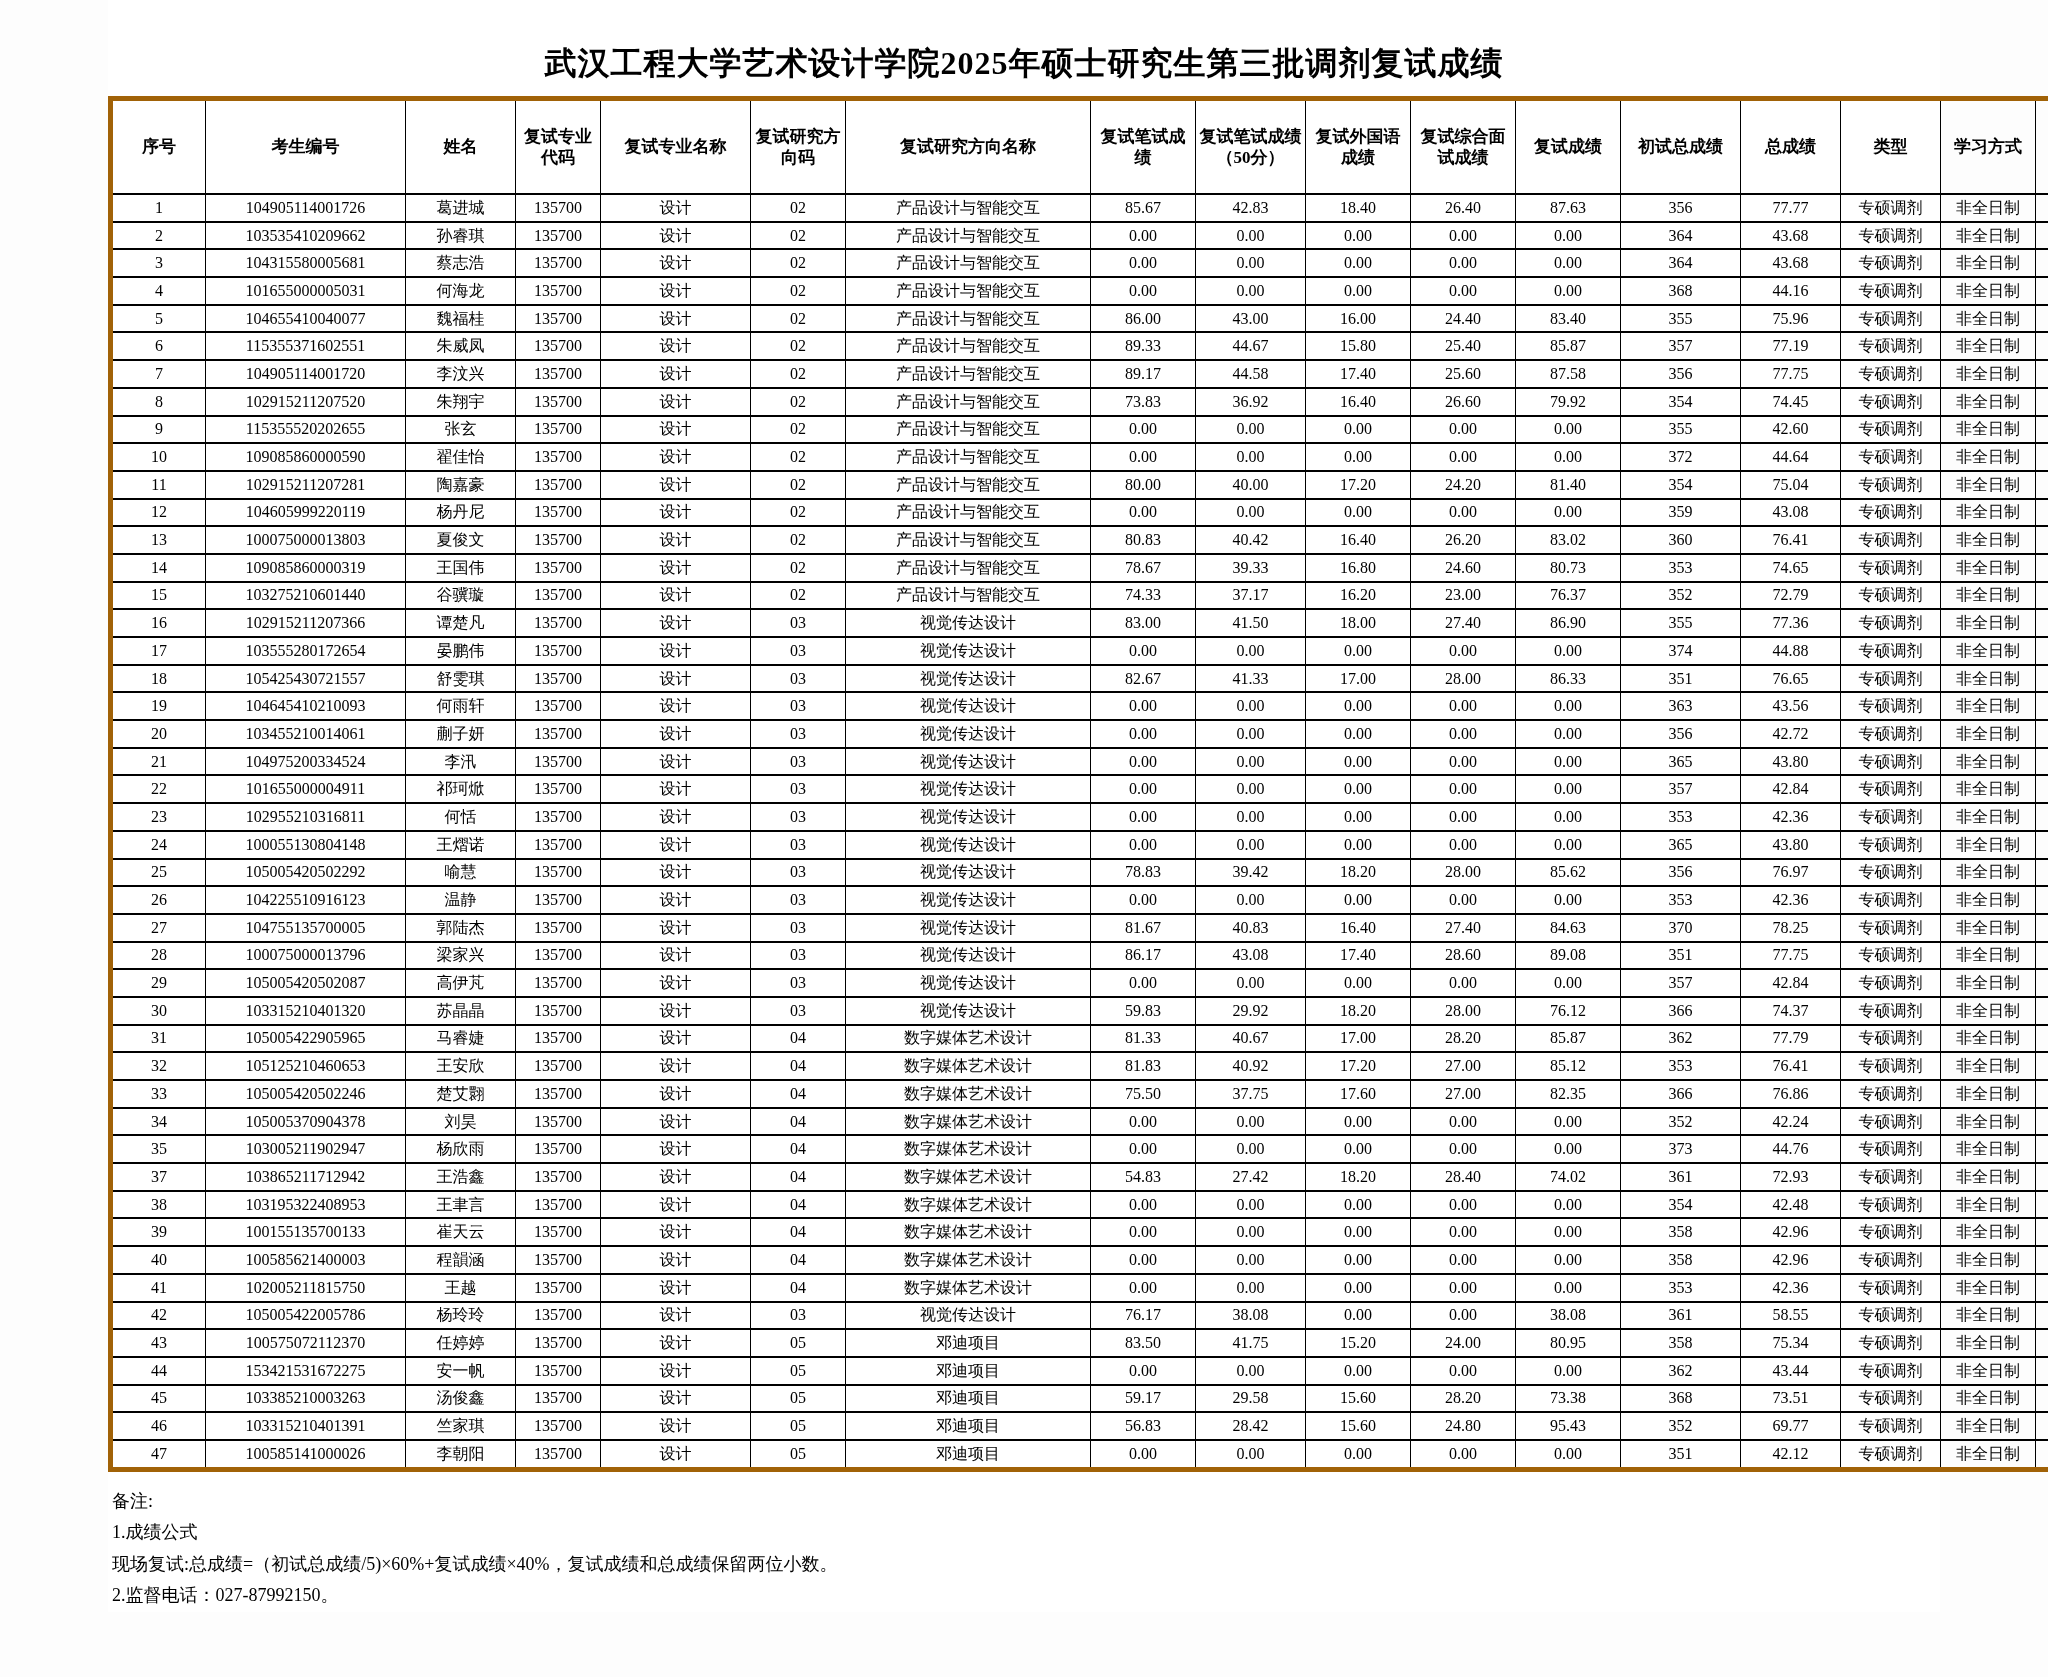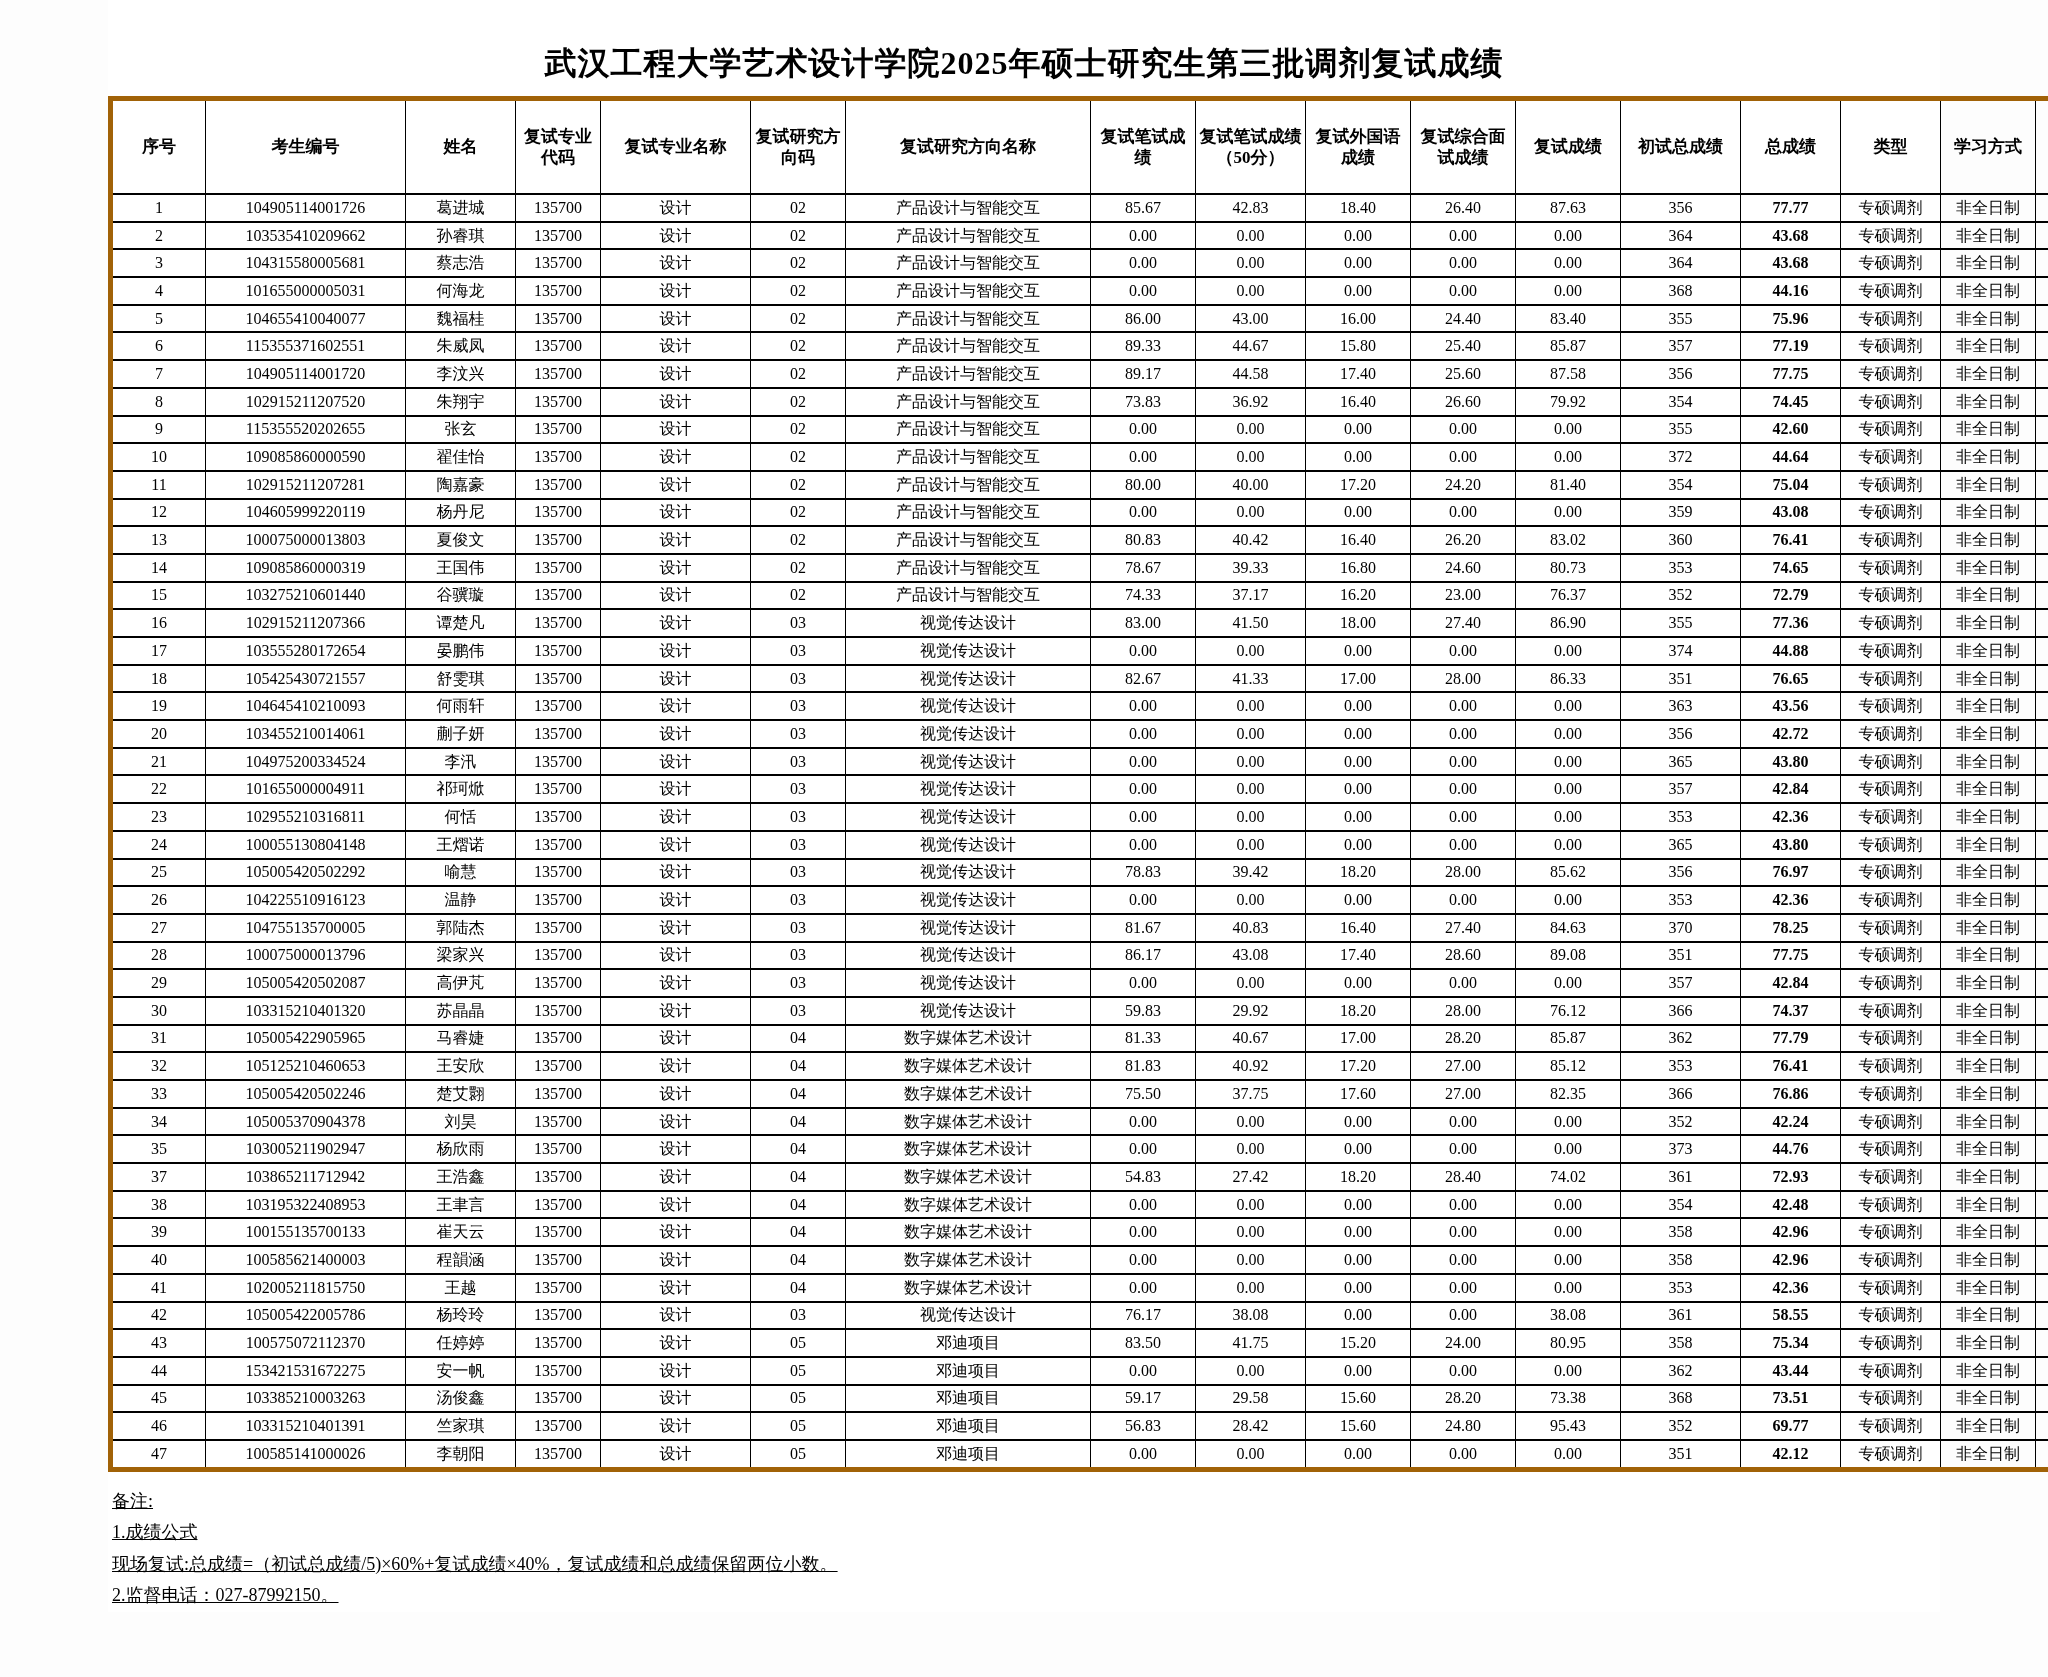--- a/index.html
+++ b/index.html
@@ -44,33 +44,33 @@
   }
   table.score thead th{
     height:92px;
     font-weight:bold;
     font-size:17px;
   }
   table.score tbody td{
     height:25.7px;
     white-space:nowrap;
   }
-  .col-total-score{font-weight:bold;}
+  .col-total-score{font-weight:normal;}
   
   col.c0{width:95px}  col.c1{width:200px} col.c2{width:110px} col.c3{width:85px}
   col.c4{width:150px} col.c5{width:95px}  col.c6{width:245px} col.c7{width:105px}
   col.c8{width:110px} col.c9{width:105px} col.c10{width:105px}col.c11{width:105px}
   col.c12{width:120px}col.c13{width:100px}col.c14{width:100px}col.c15{width:95px}
   col.c16{width:105px}
   .notes{
     margin:14px 0 0 4px;
     font-size:18px;
     line-height:1.75;
   }
-  .notes div{white-space:nowrap;text-decoration:underline;}
+  .notes div{white-space:nowrap;}
 </style>
 </head>
 <body>
 
 <div class="sheet">
   <div class="title">武汉工程大学艺术设计学院2025年硕士研究生第三批调剂复试成绩</div>
 
   <table class="score">
     <colgroup>
       <col class="c0">

